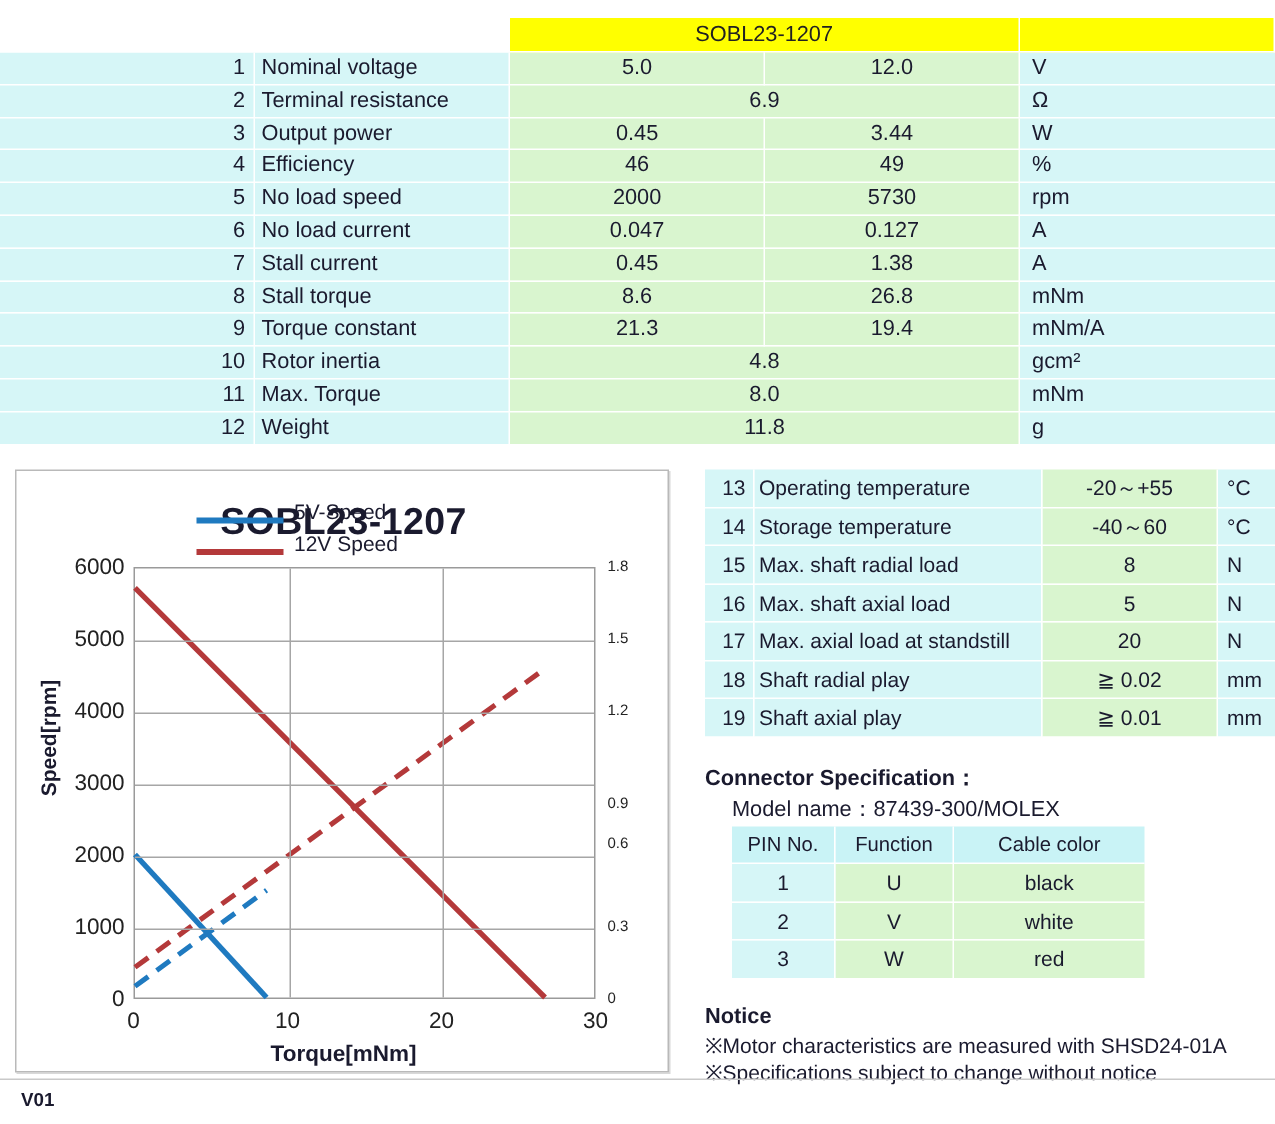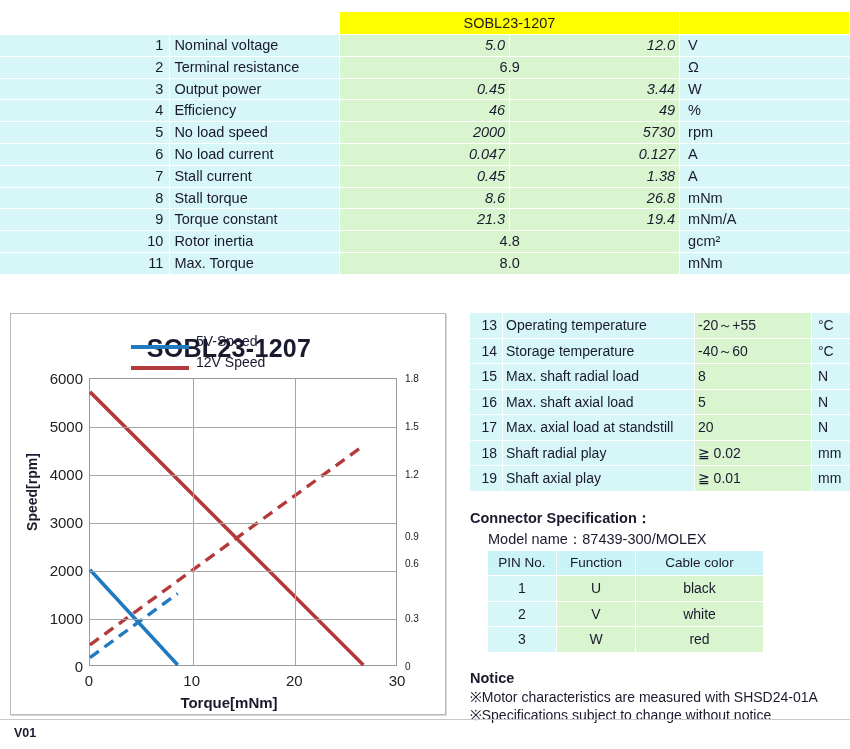--- a/index.html
+++ b/index.html
@@ -29,21 +29,21 @@
     height:20.8px;
     padding:0 4px;
     border-bottom:1.5px solid #ffffff;
     border-right:1.5px solid #ffffff;
     white-space:nowrap;
     line-height:20.8px;
     vertical-align:middle;
   }
   #spec-table td.num{width:26px;text-align:right;padding-right:6px;}
   #spec-table td.name{width:520px;text-align:left;}
-  #spec-table td.v1,#spec-table td.v2{width:115px;text-align:right;font-style:italic;}
+  #spec-table td.v1,#spec-table td.v2{width:115px;text-align:center;}
   #spec-table td.unit{width:72px;text-align:left;padding-left:8px;border-right:none;}
   #spec-table td.span2{text-align:center;}
   #spec-table tr.hdr td{height:22px;line-height:22px;border-bottom:1.5px solid #ffffff;}
   #spec-table td.blank{background:#ffffff;border-bottom:none;border-right:none;}
   .yellow-title{text-align:center;font-size:14.5px;color:#222;}
 
   
   #chart-panel{
     position:absolute;left:10px;top:313px;
     width:436px;height:402px;
@@ -101,21 +101,21 @@
   table.mini td{
     height:20.5px;line-height:20.5px;
     border-bottom:1.5px solid #ffffff;border-right:1.5px solid #ffffff;
     padding:2px 3px;white-space:nowrap;vertical-align:middle;
   }
 
   
   #general-table{width:375px;}
   #general-table td.num{width:24px;text-align:right;padding-right:5px;}
   #general-table td.name{width:185px;text-align:left;}
-  #general-table td.val{width:110px;text-align:left;}
+  #general-table td.val{width:110px;text-align:center;}
   #general-table td.unit{width:52px;text-align:left;padding-left:6px;border-right:none;}
 
   
   #connector-wrap{margin-top:17px;}
   #model-name{font-size:14.5px;margin:2px 0 2px 18px;color:#1a1a2e;}
   #pin-table{width:255px;margin-left:18px;}
   #pin-table td{text-align:center;}
   #pin-table td.c1{width:62px;}
   #pin-table td.c2{width:72px;}
   #pin-table td.c3{width:121px;border-right:none;}
@@ -207,20 +207,26 @@
         <td class="num lbl-cell">10</td>
         <td class="name lbl-cell">Rotor inertia</td>
         <td class="val-cell span2" colspan="2">4.8</td>
         <td class="unit unit-cell">gcm²</td>
       </tr>
       <tr>
         <td class="num lbl-cell">11</td>
         <td class="name lbl-cell">Max. Torque</td>
         <td class="val-cell span2" colspan="2">8.0</td>
         <td class="unit unit-cell">mNm</td>
+      </tr>
+      <tr>
+        <td class="num lbl-cell">12</td>
+        <td class="name lbl-cell">Weight</td>
+        <td class="val-cell span2" colspan="2">11.8</td>
+        <td class="unit unit-cell">g</td>
       </tr>
     </tbody>
 </table>
 
 <div id="chart-panel">
 
   <div id="chart-title">SOBL23-1207</div>
 
   <div id="ylabel-text">Speed[rpm]</div>
 

